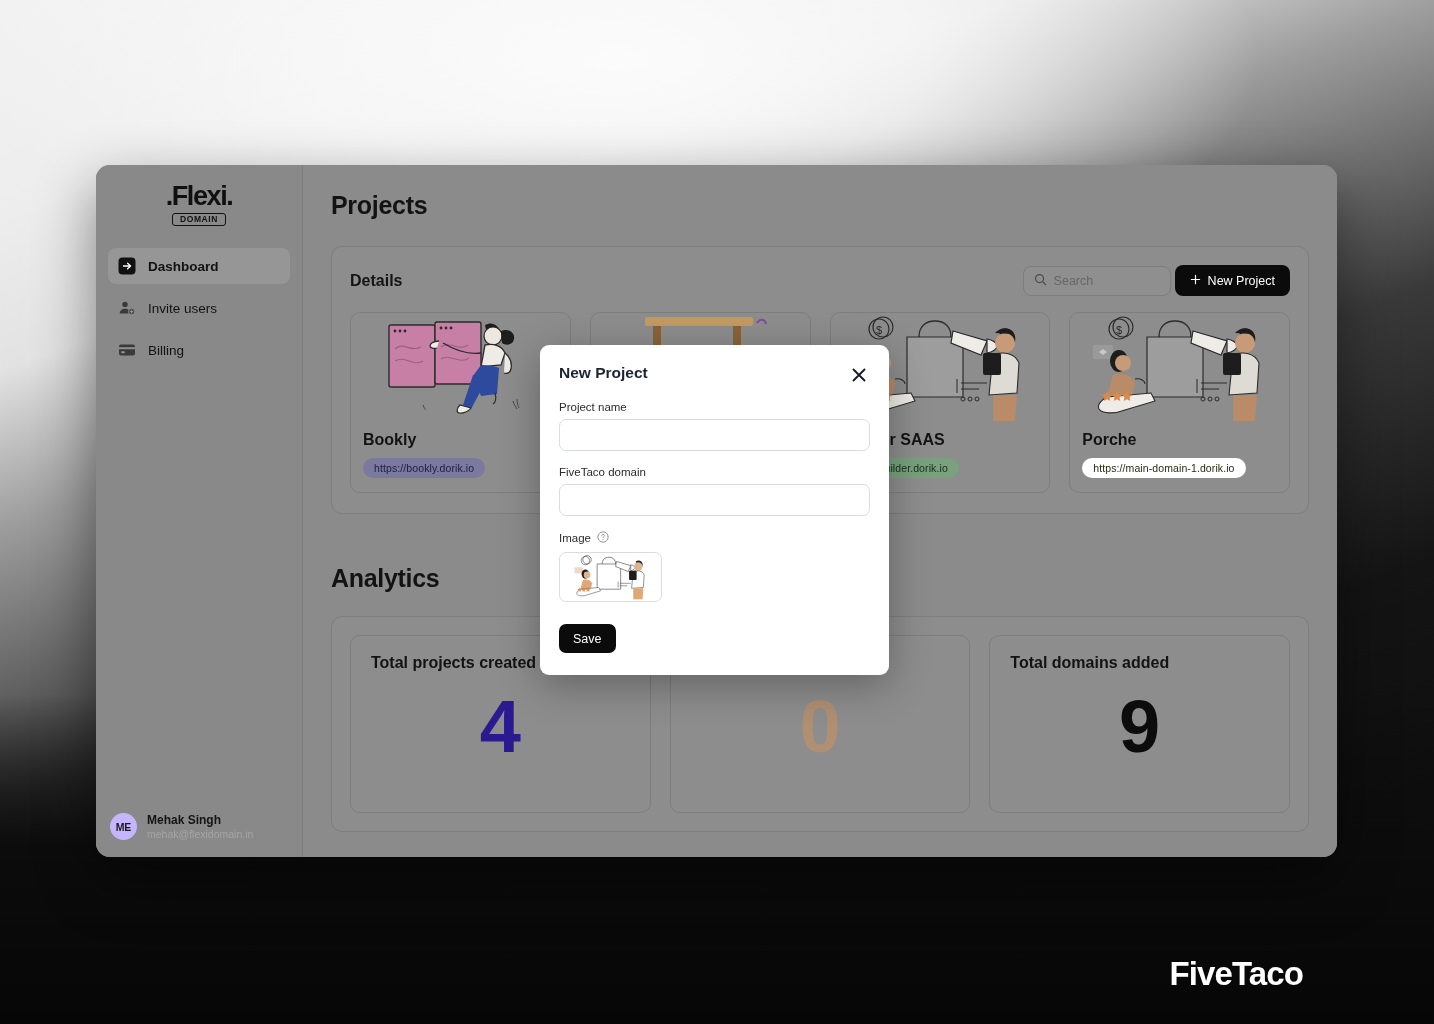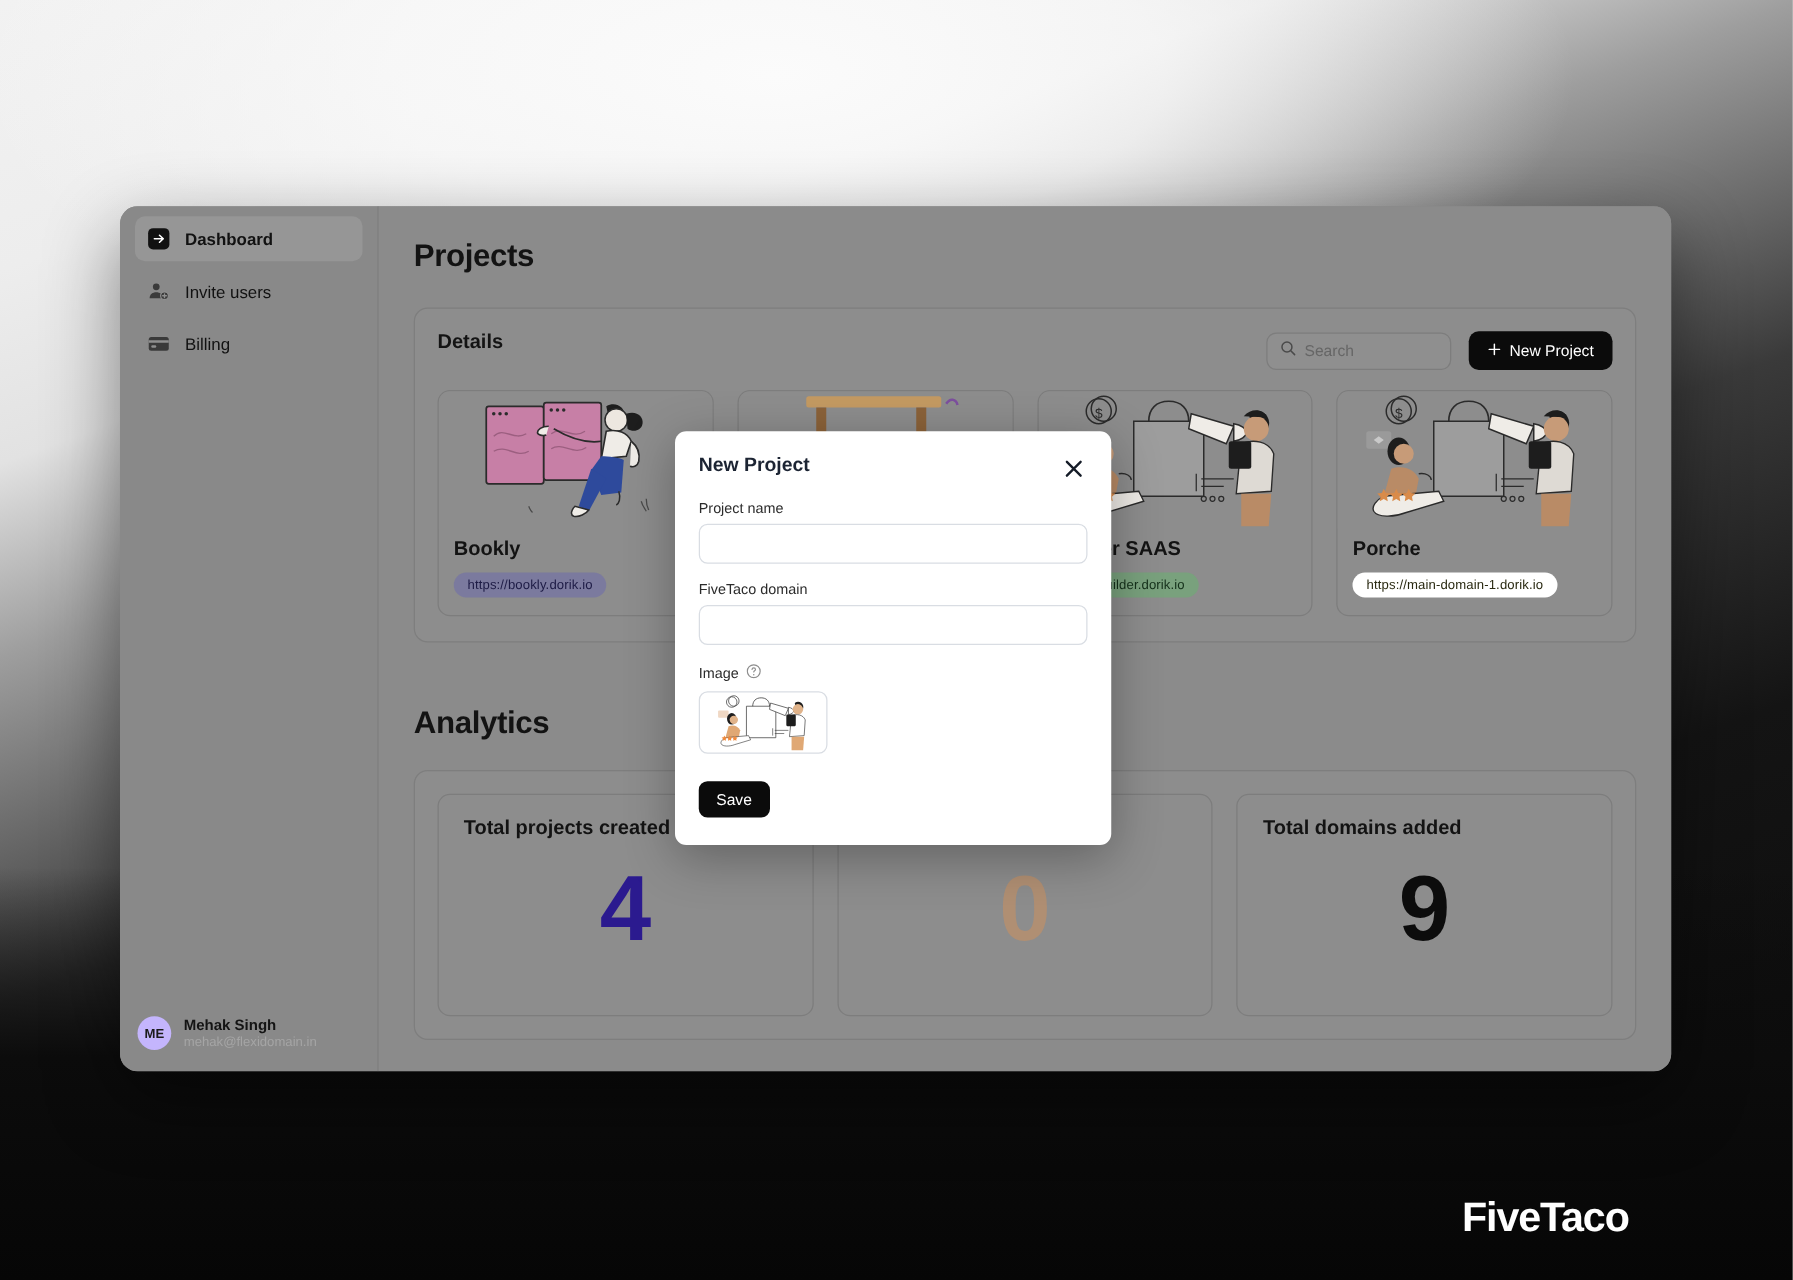--- a/index.html
+++ b/index.html
@@ -88,23 +88,23 @@
     overflow: hidden; position: relative;
   }
   .page-title { font-size: 25px; font-weight: 700; color: #131313; letter-spacing: -0.3px; }
 
   .panel {
     margin-top: 26px;
     border: 1px solid #7e7e7e; border-radius: 11px;
     background: #8d8d8d;
     padding: 18px 18px 20px 18px;
   }
-  .panel-head { display: flex; justify-content: space-between; }
+  .panel-head { display: flex; align-items: center; justify-content: space-between; }
   .panel-title { font-size: 16px; font-weight: 700; color: #141414; }
-  .head-tools { display: flex; align-items: center; gap: 14px; }
+  .head-tools { display: flex; align-items: center; gap: 4px; }
   .search-box {
     width: 148px; height: 30px; border-radius: 8px;
     border: 1px solid #7d7d7d; background: #8f8f8f;
     display: flex; align-items: center; gap: 7px; padding: 0 10px;
   }
   .search-box input {
     border: 0; outline: 0; background: transparent;
     font-size: 12.5px; color: #3f3f3f; width: 100%;
     font-family: "Liberation Sans", sans-serif;
   }
@@ -181,20 +181,24 @@
 </style>
 </head>
 <body>
 
 <div class="bg-glow"></div>
 <div class="bg-dark"></div>
 
 <div class="app-window">
 
   <aside class="sidebar">
+    <div class="logo-wrap">
+      <div class="logo-text">.Flexi.</div>
+      <div class="logo-sub">DOMAIN</div>
+    </div>
 
     <nav class="nav">
       <div class="nav-item active">
         <span class="nav-ico">
           <svg width="18" height="18" viewBox="0 0 18 18">
             <rect x="0.5" y="0.5" width="17" height="17" rx="4" fill="#111"></rect>
             <path d="M5.5 9h7M9.6 6.2L12.6 9l-3 2.8" stroke="#fff" stroke-width="1.3" fill="none" stroke-linecap="round" stroke-linejoin="round"></path>
           </svg>
         </span>
         <span>Dashboard</span>

